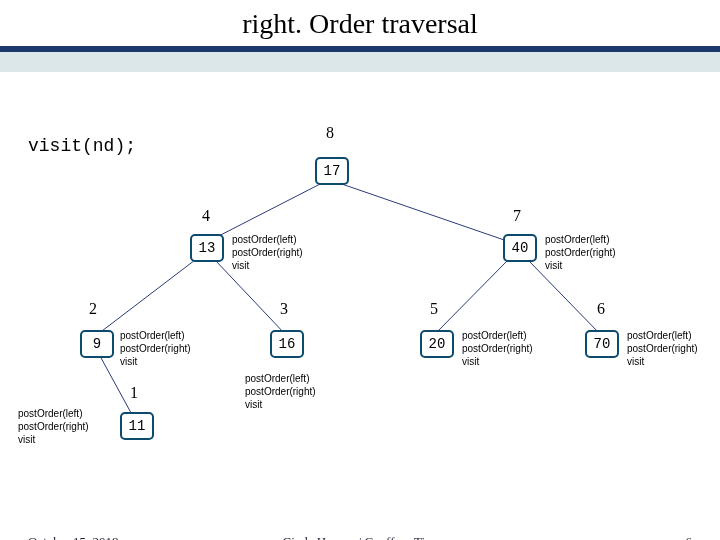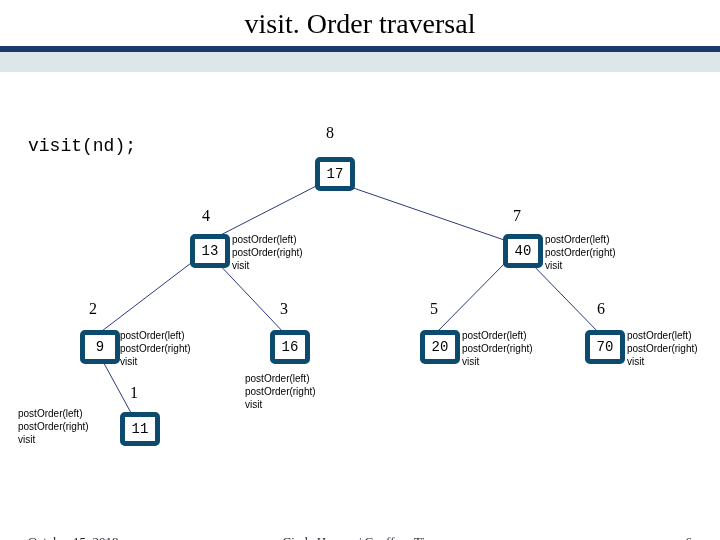--- a/index.html
+++ b/index.html
@@ -1,31 +1,31 @@
 <!DOCTYPE html>
 <html><head>
 <meta charset="utf-8">
 <style>
   html,body{margin:0;padding:0;width:720px;height:540px;font-family:"Times New Roman",serif;background:#fff;color:#000;overflow:hidden}
   .title-bar{width:100%;text-align:center;font-size:28px;padding:8px 0 6px 0}
   .rule{height:6px;background:#1b3a6b}
   .subrule{height:20px;background:#dce7ea}
   .wrap{position:relative;width:720px;height:460px}
   .code{position:absolute;font-family:"Courier New",monospace}
-  .node{position:absolute;width:30px;height:24px;border:5px solid #0c4a6e;border-radius:5px;background:#fff;display:flex;align-items:center;justify-content:center;font-family:"Courier New",monospace;font-size:14px}
+  .node{position:absolute;width:30px;height:24px;border:2px solid #0c4a6e;border-radius:5px;background:#fff;display:flex;align-items:center;justify-content:center;font-family:"Courier New",monospace;font-size:14px}
   .lbl{position:absolute;font-size:16px}
   .call{position:absolute;font-family:Liberation Sans, sans-serif;font-size:10px;line-height:1.3;white-space:pre}
   .footer{position:absolute;bottom:6px;left:0;width:720px;font-size:13px;color:#223}
   svg.edges{position:absolute;left:0;top:0;width:720px;height:460px;pointer-events:none}
   line.e{stroke:#2a3a7a;stroke-width:1}
 </style>
 </head>
 <body>
 
-<div class="title-bar">visit. Order traversal</div>
+<div class="title-bar">right. Order traversal</div>
 <div class="rule"></div>
 <div class="subrule"></div>
 
 <div class="wrap">
 
   <div class="code" style="left:28px;top:64px;font-size:18px">visit(nd);</div>
 
   <svg class="edges">
     <line class="e" x1="324" y1="110" x2="207" y2="170"></line>
     <line class="e" x1="336" y1="110" x2="510" y2="170"></line>

